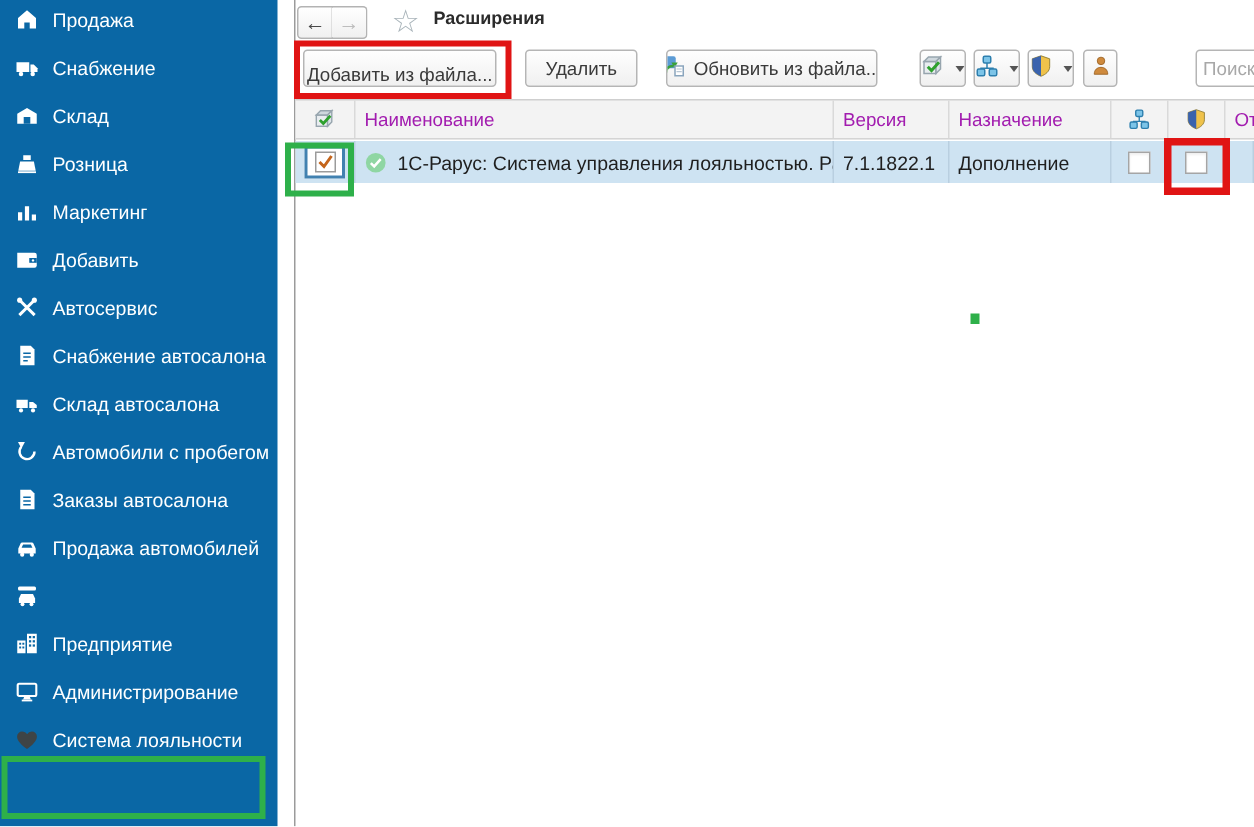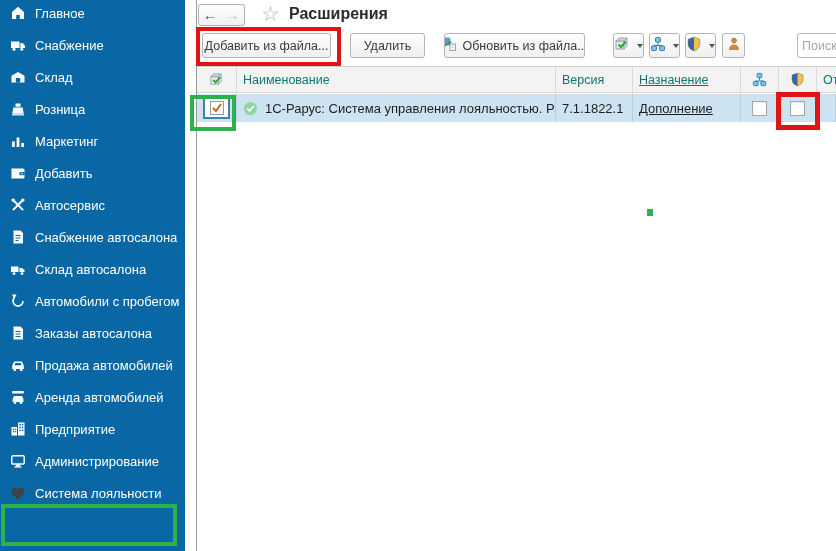--- a/index.html
+++ b/index.html
@@ -15,46 +15,46 @@
   .nav-label { margin-left:9px; color:#fff; font-size:13px; white-space:nowrap; }
   .panel-sep { position:absolute; left:196px; top:0; width:1px; height:551px; background:#9b9b9b; }
 
   
   .navbtn { position:absolute; top:4px; height:22px; width:24px; background:linear-gradient(#fff,#f0f0f0);
             border:1px solid #b3b3b3; display:flex; align-items:center; justify-content:center;
             font-size:14px; cursor:pointer; }
   .navbtn.back { left:198px; border-radius:3px 0 0 3px; color:#4a4a4a; }
   .navbtn.fwd  { left:221px; border-radius:0 3px 3px 0; border-left:none; color:#bdbdbd; }
   .star { position:absolute; left:261px; top:2px; font-size:21px; color:#a9b4ba; cursor:pointer; }
-  .page-title { position:absolute; left:289px; top:5px; font-size:16px; font-weight:bold; color:#2b2b2b; }
+  .page-title { position:absolute; left:289px; top:5px; font-size:12px; font-weight:bold; color:#2b2b2b; }
 
   
   .tbtn { position:absolute; top:33px; height:25px; background:linear-gradient(#fefefe,#f0f0f0);
           border:1px solid #b5b5b5; border-radius:3px; font-size:12.5px; color:#3a3a3a;
           display:flex; align-items:center; justify-content:center; gap:5px; cursor:pointer;
           white-space:nowrap; overflow:hidden; }
   .tbtn svg { width:16px; height:16px; flex:0 0 16px; }
   .dd-arrow { width:0; height:0; border-left:3.5px solid transparent; border-right:3.5px solid transparent;
               border-top:4px solid #555; margin-left:2px; }
   .search { position:absolute; left:797px; top:33px; width:46px; height:25px; border:1px solid #b5b5b5;
             border-radius:3px; font-size:12.5px; padding:0 4px; color:#333;
             font-family:"Liberation Sans", sans-serif; }
   .search::placeholder { color:#a8a8a8; }
 
   
   .thead { position:absolute; left:197px; top:66px; width:639px; height:27px; background:#f3f3f3;
            border-top:1px solid #cfcfcf; border-bottom:1px solid #d4d4d4; display:flex; }
   .trow  { position:absolute; left:197px; top:94px; width:639px; height:28px; background:#cee3f2; display:flex; }
-  .cell { display:flex; align-items:center; padding:0 6px; font-size:12.5px; color:#0f766e;
+  .cell { display:flex; align-items:center; padding:0 6px; font-size:12.5px; color:#a21caf;
           border-right:1px solid #d9d9d9; overflow:hidden; white-space:nowrap; }
   .trow .cell { color:#1f1f1f; font-size:13px; border-right:1px solid #b9cfe0; }
   .c1 { width:40px; justify-content:center; }
   .c2 { width:319px; }
   .c3 { width:77px; }
-  .c4 { width:108px;text-decoration:underline; }
+  .c4 { width:108px; }
   .c5 { width:38px; justify-content:center; }
   .c6 { width:38px; justify-content:center; }
   .c7 { flex:1; border-right:none; }
   .hdr-ico svg { width:15px; height:15px; display:block; }
 
   .focus-cell { width:32px; height:22px; border:2px solid #4181b0; background:#fff;
                 display:flex; align-items:center; justify-content:center; }
   .cbx { width:14px; height:14px; background:#fff; border:1px solid #9b9b9b; display:flex;
          align-items:center; justify-content:center; cursor:pointer; }
   .cbx svg { width:12px; height:12px; }
@@ -77,21 +77,21 @@
 
   <div class="sidebar">
     <div class="nav-list">
 
       <div class="nav-item">
         <span class="nav-ico">
             <svg viewBox="0 0 16 16" fill="#fff">
               <path d="M8 1.8L14 7v7h-4.2v-4H6.2v4H2V7z"></path>
             </svg>
           </span>
-        <span class="nav-label">Главное</span>
+        <span class="nav-label">Продажа</span>
       </div>
       <div class="nav-item">
         <span class="nav-ico">
             <svg viewBox="0 0 16 16" fill="#fff">
               <path d="M1 4.5h8.5V11H1z"></path>
               <path d="M10.3 6h2.2L15 8.5V11h-4.7z"></path>
               <circle cx="4" cy="12.3" r="1.5"></circle>
               <circle cx="11.8" cy="12.3" r="1.5"></circle>
             </svg>
           </span>
@@ -198,21 +198,20 @@
       </div>
       <div class="nav-item">
         <span class="nav-ico">
             <svg viewBox="0 0 16 16" fill="#fff">
               <rect x="2" y="2" width="12" height="2.6" rx="1"></rect>
               <path d="M2.6 10l1.4-3h8l1.4 3v3H2.6z"></path>
               <circle cx="5" cy="13.8" r="1.3"></circle>
               <circle cx="11" cy="13.8" r="1.3"></circle>
             </svg>
           </span>
-        <span class="nav-label">Аренда автомобилей</span>
       </div>
       <div class="nav-item">
         <span class="nav-ico">
             <svg viewBox="0 0 16 16" fill="#fff">
               <rect x="1.5" y="6" width="5.5" height="8.5"></rect>
               <rect x="8" y="1.5" width="6.5" height="13"></rect>
               <g fill="#0a67a5">
                 <rect x="9.3" y="3" width="1.5" height="1.5"></rect>
                 <rect x="11.8" y="3" width="1.5" height="1.5"></rect>
                 <rect x="9.3" y="5.8" width="1.5" height="1.5"></rect>
@@ -253,21 +252,21 @@
 
   <div class="navbtn back">
       <span>←</span>
     </div>
   <div class="navbtn fwd">
       <span>→</span>
     </div>
   <div class="star">☆</div>
   <div class="page-title">Расширения</div>
 
-  <button class="tbtn" style="left:202px; width:129px;">
+  <button class="tbtn" style="left:202px; width:129px;align-items:flex-end;">
     <span>Добавить из файла...</span>
   </button>
   <button class="tbtn" style="left:350px; width:75px;">
     <span>Удалить</span>
   </button>
   <button class="tbtn" style="left:444px; width:141px;">
     <span><svg viewBox="0 0 16 16">
           <rect x="1.5" y="1.5" width="8" height="8" rx="1.5" fill="#5b9bd5"></rect>
           <path d="M3 12.5c0-3 2-4.5 5-4.5" fill="none" stroke="#3aa03a" stroke-width="1.6"></path>
           <path d="M6.6 5.6h4.2L8.7 9.4z" fill="#3aa03a"></path>

